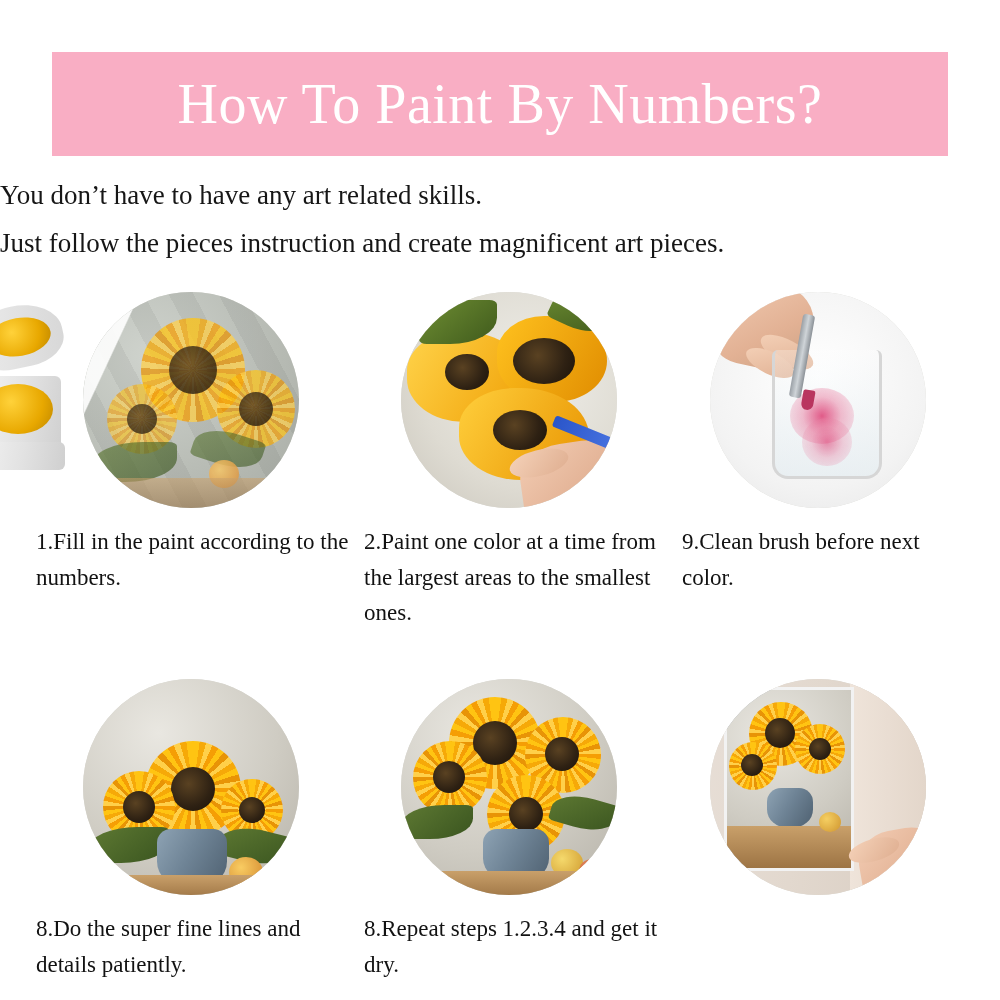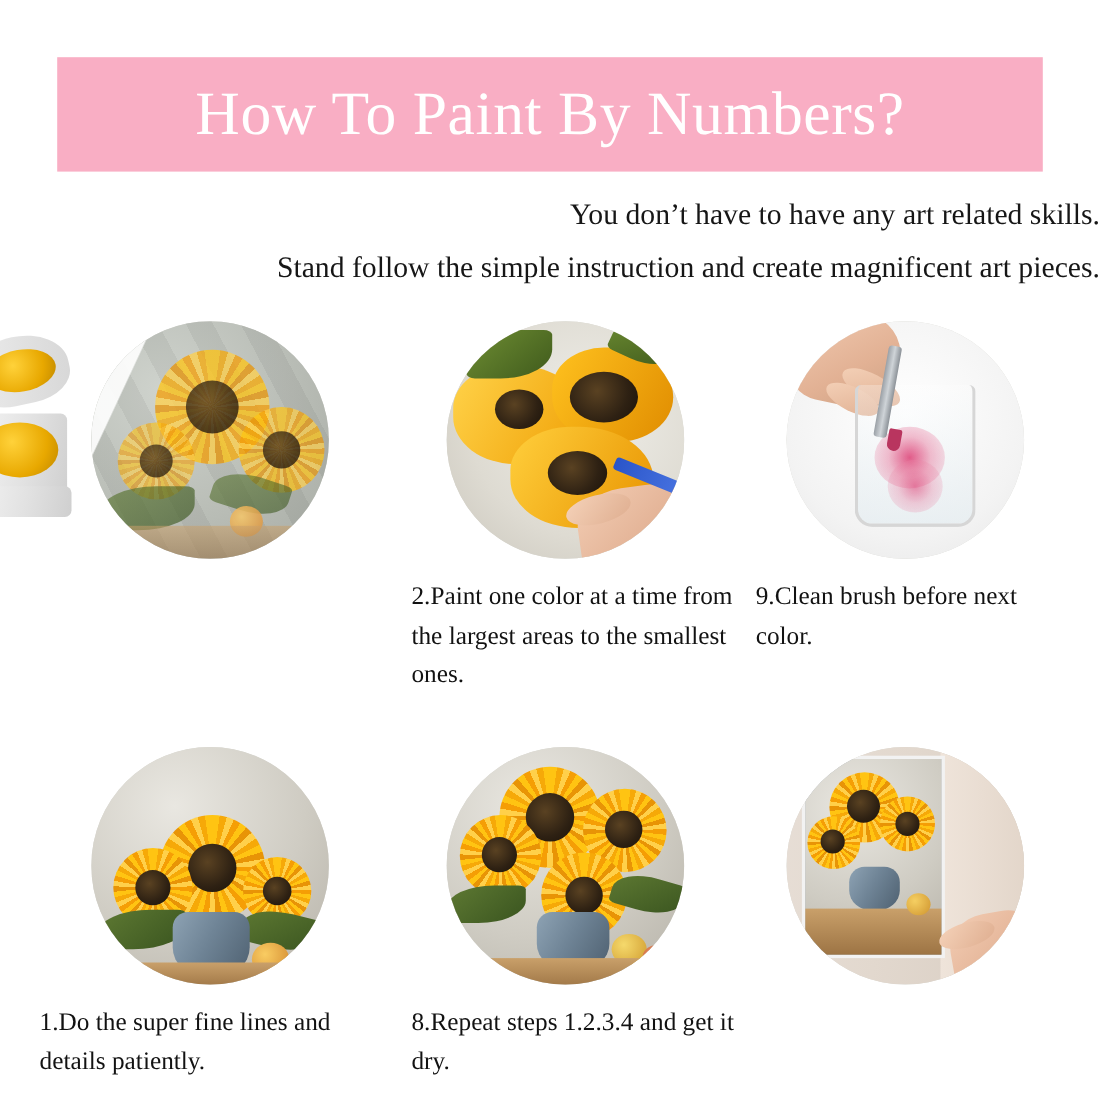--- a/index.html
+++ b/index.html
@@ -41,21 +41,21 @@
     line-height: 1;
     letter-spacing: 0.5px;
     font-family: "Liberation Serif", "DejaVu Serif", serif;
     white-space: nowrap;
   }
 
   .subtitle {
     position: absolute;
     left: 0;
     width: 1000px;
-    text-align: right;
+    text-align: left;
     font-size: 27px;
     color: #161616;
     font-family: "Liberation Serif", "DejaVu Serif", serif;
   }
   .subtitle.line1 { top: 180px; }
   .subtitle.line2 { top: 228px; }
 
   
   .steps {
     position: absolute;
@@ -90,21 +90,21 @@
   .step-caption {
     margin-top: 16px;
     width: 300px;
     font-size: 23px;
     line-height: 1.55;
     color: #121212;
     text-align: left;
   }
   
   .col1 .step-caption { width: 318px; margin-left: 8px; }
-  .col2 .step-caption { width: 300px; margin-left: 20px; }
+  .col2 .step-caption { width: 300px; margin-left: 10px; }
   .col3 .step-caption { width: 276px; margin-left: 4px; }
 
   
   .row2 .circle-wrap { margin-top: 26px; }
 
   
   .art { position: absolute; inset: 0; }
 
   
   .bg-canvas {
@@ -253,21 +253,21 @@
 </head>
 <body>
 
 <div class="page">
 
   <div class="title-band">
     <div class="title-text">How To Paint By Numbers?</div>
   </div>
 
   <div class="subtitle line1">You don’t have to have any art related skills.</div>
-  <div class="subtitle line2">Stand follow the simple instruction and create magnificent art pieces.</div>
+  <div class="subtitle line2">Just follow the pieces instruction and create magnificent art pieces.</div>
 
   <div class="steps">
 
     <div class="step col1 row1">
       <div class="circle-wrap">
 
         <div class="pot-lid" style="left:-112px; top:14px; width:92px; height:62px; transform:rotate(-12deg);"></div>
         <div class="pot-paint" style="left:-96px; top:26px; width:64px; height:38px; transform:rotate(-10deg);"></div>
         <div class="pot-body" style="left:-108px; top:84px; width:86px; height:88px;"></div>
         <div class="pot-paint" style="left:-100px; top:92px; width:70px; height:50px;"></div>
@@ -282,20 +282,21 @@
           <div class="petals" style="left:134px; top:78px; width:78px; height:78px; opacity:.7;"></div>
           <div class="core" style="left:156px; top:100px; width:34px; height:34px; opacity:.8;"></div>
           <div class="petals" style="left:24px; top:92px; width:70px; height:70px; opacity:.6;"></div>
           <div class="core" style="left:44px; top:112px; width:30px; height:30px; opacity:.75;"></div>
           <div class="leaf" style="left:8px; top:150px; width:86px; height:40px; opacity:.65;"></div>
           <div class="leaf" style="left:110px; top:140px; width:70px; height:34px; transform:rotate(18deg); opacity:.6;"></div>
           <div class="fruit" style="left:126px; top:168px; width:30px; height:28px; background:radial-gradient(circle at 35% 35%,#f7c96b,#d88c3a); opacity:.85;"></div>
           <div class="table" style="left:0; top:186px; width:216px; height:30px; opacity:.55;"></div>
         </div>
       </div>
+      <div class="step-caption">1.Fill in the paint according to the numbers.</div>
     </div>
 
     <div class="step col2 row1">
       <div class="circle-wrap">
         <div class="circle">
           <div class="bg-paper art"></div>
 
           <div class="blob" style="left:6px; top:40px; width:120px; height:90px; background:linear-gradient(120deg,#ffd34a,#f0a005);"></div>
           <div class="blob" style="left:96px; top:24px; width:110px; height:86px; background:linear-gradient(120deg,#ffc21f,#e08c00);"></div>
           <div class="blob" style="left:58px; top:96px; width:130px; height:92px; background:linear-gradient(120deg,#ffcf3c,#e89300);"></div>
@@ -344,21 +345,21 @@
           <div class="core" style="left:40px; top:112px; width:32px; height:32px;"></div>
           <div class="petals" style="left:138px; top:100px; width:62px; height:62px;"></div>
           <div class="core" style="left:156px; top:118px; width:26px; height:26px;"></div>
           <div class="leaf" style="left:6px; top:148px; width:80px; height:36px;"></div>
           <div class="leaf" style="left:136px; top:150px; width:72px; height:34px; transform:rotate(14deg);"></div>
           <div class="vase" style="left:74px; top:150px; width:70px; height:60px;"></div>
           <div class="fruit" style="left:146px; top:178px; width:34px; height:30px; background:radial-gradient(circle at 35% 35%,#f9cc62,#d1862d);"></div>
           <div class="table" style="left:0; top:196px; width:216px; height:24px;"></div>
         </div>
       </div>
-      <div class="step-caption">1.Do the super fine lines and details patiently.</div>
+      <div class="step-caption">8.Do the super fine lines and details patiently.</div>
     </div>
 
     <div class="step col2 row2">
       <div class="circle-wrap">
         <div class="circle">
           <div class="bg-wall art"></div>
           <div class="petals" style="left:48px; top:18px; width:92px; height:92px;"></div>
           <div class="core" style="left:72px; top:42px; width:44px; height:44px;"></div>
           <div class="petals" style="left:124px; top:38px; width:76px; height:76px;"></div>
           <div class="core" style="left:144px; top:58px; width:34px; height:34px;"></div>

